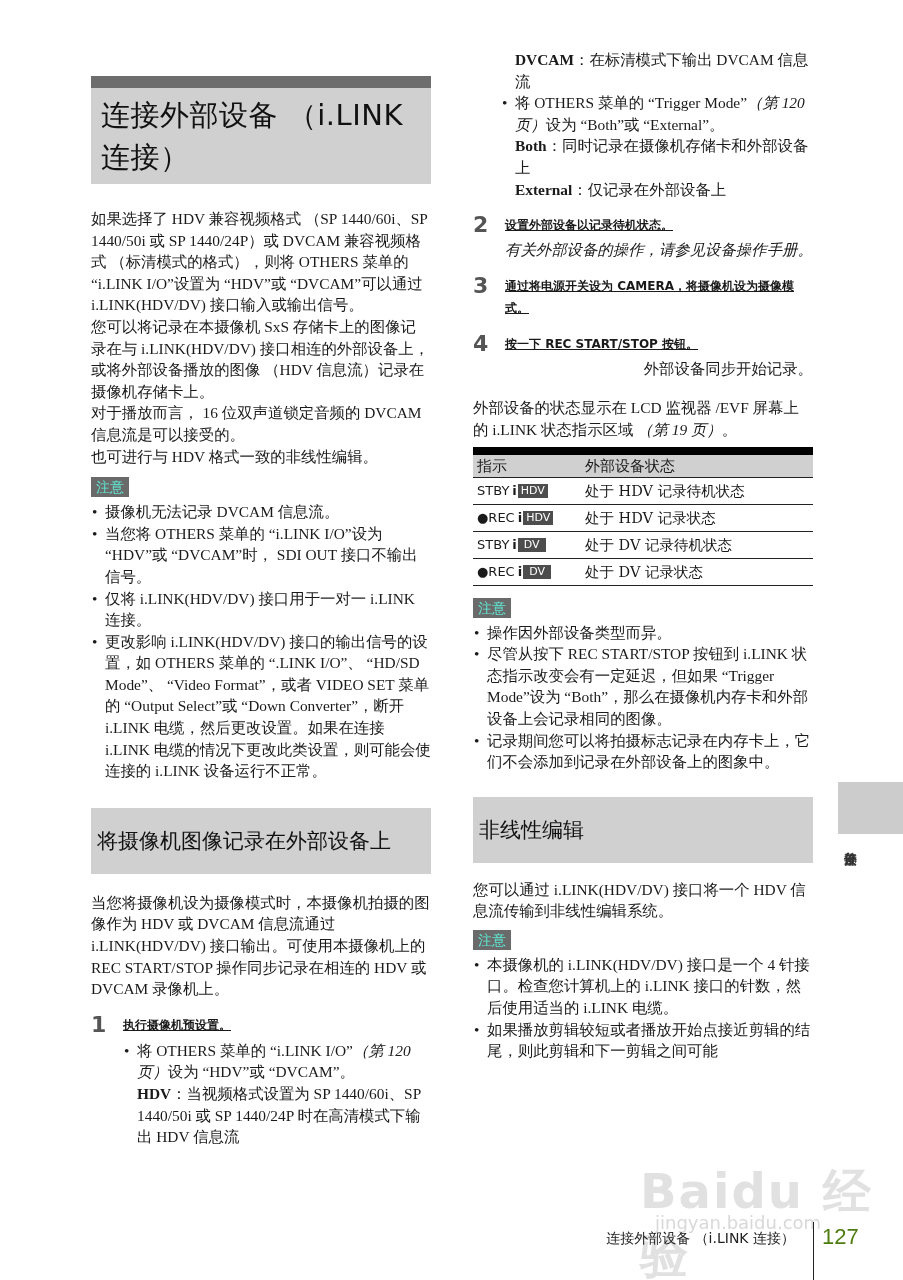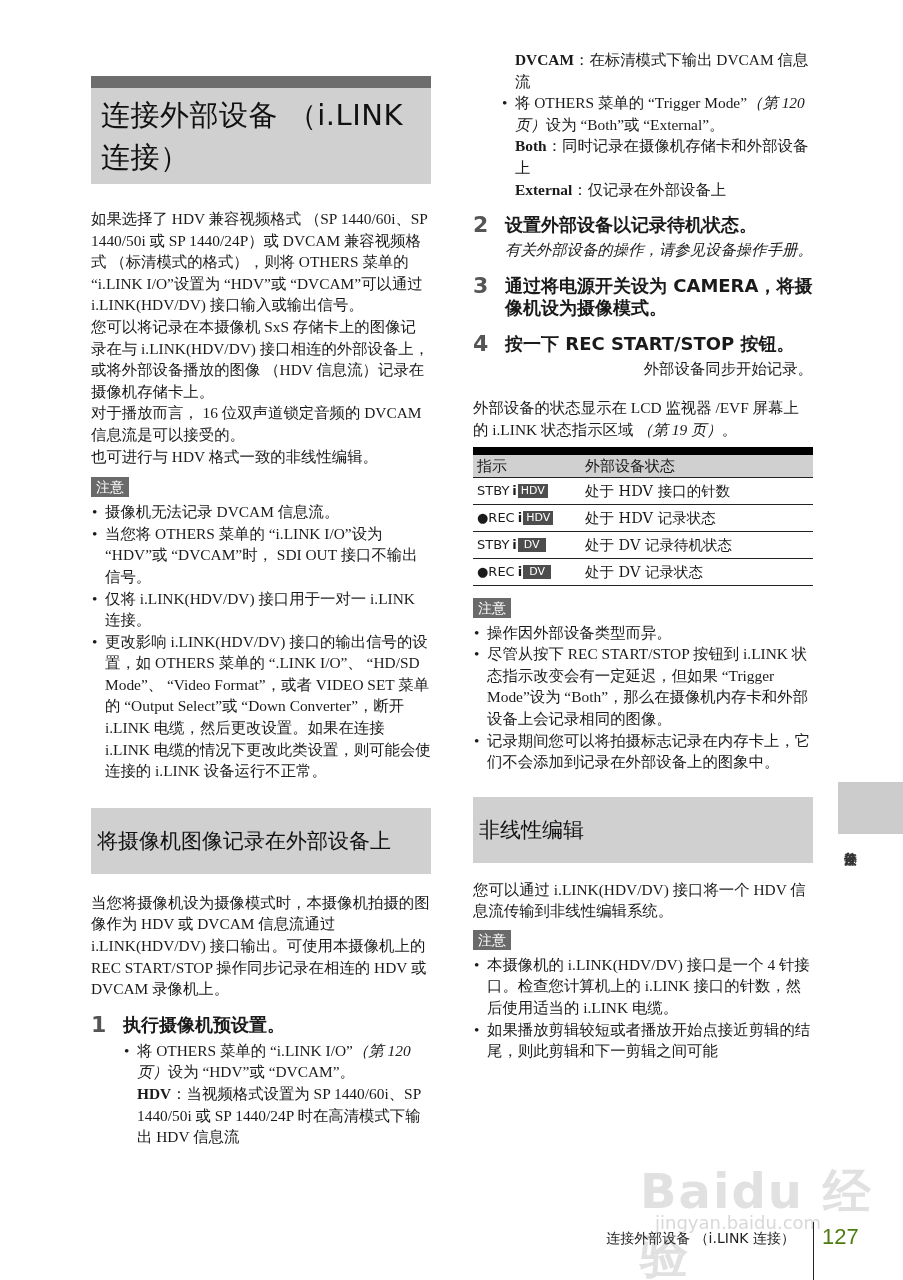--- a/index.html
+++ b/index.html
@@ -8,29 +8,29 @@
   .col{position:absolute;}
   #colL{left:91px;top:76px;width:340px;}
   #colR{left:473px;top:49px;width:340px;}
 
   .h1bar{height:12px;background:#6d6d6d;}
   .h1{background:#d0d0d0;padding:6px 10px 6px 10px;font-family:"DejaVu Sans","Liberation Sans",sans-serif;
       font-size:29px;line-height:42px;font-weight:normal;color:#111;letter-spacing:0.5px;}
   .h2{background:#d0d0d0;padding:18px 6px;font-family:"DejaVu Sans","Liberation Sans",sans-serif;
       font-size:21px;line-height:30px;color:#111;}
   p.body{margin:0;font-size:15.4px;line-height:21.6px;font-family:"Liberation Serif","DejaVu Serif",serif;}
-  .note-badge{display:inline-block;background:#6a6a6a;color:#ffffff;font-family:"DejaVu Sans","Liberation Sans",sans-serif;
+  .note-badge{display:inline-block;background:#6a6a6a;color:#5eead4;font-family:"DejaVu Sans","Liberation Sans",sans-serif;
       font-size:14px;line-height:20px;padding:0 5px;}
   ul.bul{list-style:none;margin:0;padding:0;}
   ul.bul li{position:relative;padding-left:14px;font-size:15.4px;line-height:21.6px;font-family:"Liberation Serif","DejaVu Serif",serif;}
   ul.bul li::before{content:"•";position:absolute;left:1px;top:0;}
   .step{position:relative;padding-left:32px;}
   .step-num{position:absolute;left:0;top:-2px;font-family:"DejaVu Sans","Liberation Sans",sans-serif;font-weight:bold;
       font-size:22px;color:#555;}
-  .step-title{font-family:"DejaVu Sans","Liberation Sans",sans-serif;font-weight:bold;font-size:18px;line-height:22px;}
+  .step-title{font-family:"DejaVu Sans","Liberation Sans",sans-serif;font-weight:bold;font-size:12px;line-height:22px;text-decoration:underline;}
   .ital{font-style:italic;}
   b.term{font-weight:bold;}
   table.st{border-collapse:collapse;width:340px;margin-top:6px;}
   table.st th{background:#d0d0d0;text-align:left;font-family:"DejaVu Sans","Liberation Sans",sans-serif;
       font-weight:normal;font-size:15px;line-height:22px;padding:0 4px;border-top:8px solid #000000;border-bottom:1px solid #222;}
   table.st td{font-size:14.5px;line-height:24px;padding:1px 4px;border-bottom:1.5px solid #222;}
   table.st td.ind{font-family:"DejaVu Sans","Liberation Sans",sans-serif;font-size:13px;width:100px;white-space:nowrap;}
   .ilink{display:inline-block;font-weight:bold;font-size:13px;margin:0 1px 0 3px;}
   .fmt{display:inline-block;background:#4d4d4d;color:#fff;font-family:"DejaVu Sans","Liberation Sans",sans-serif;
       font-size:11px;line-height:14px;padding:0 3px;vertical-align:1px;}
@@ -114,21 +114,21 @@
   <table class="st">
     <thead>
       <tr>
         <th>指示</th>
         <th>外部设备状态</th>
       </tr>
     </thead>
     <tbody>
       <tr>
         <td class="ind"><span>STBY</span><span class="ilink">i</span><span class="fmt">HDV</span></td>
-        <td>处于 HDV 接口的针数</td>
+        <td>处于 HDV 记录待机状态</td>
       </tr>
       <tr>
         <td class="ind"><span>●REC</span><span class="ilink">i</span><span class="fmt">HDV</span></td>
         <td>处于 HDV 记录状态</td>
       </tr>
       <tr>
         <td class="ind"><span>STBY</span><span class="ilink">i</span><span class="fmt dv">DV</span></td>
         <td>处于 DV 记录待机状态</td>
       </tr>
       <tr>

